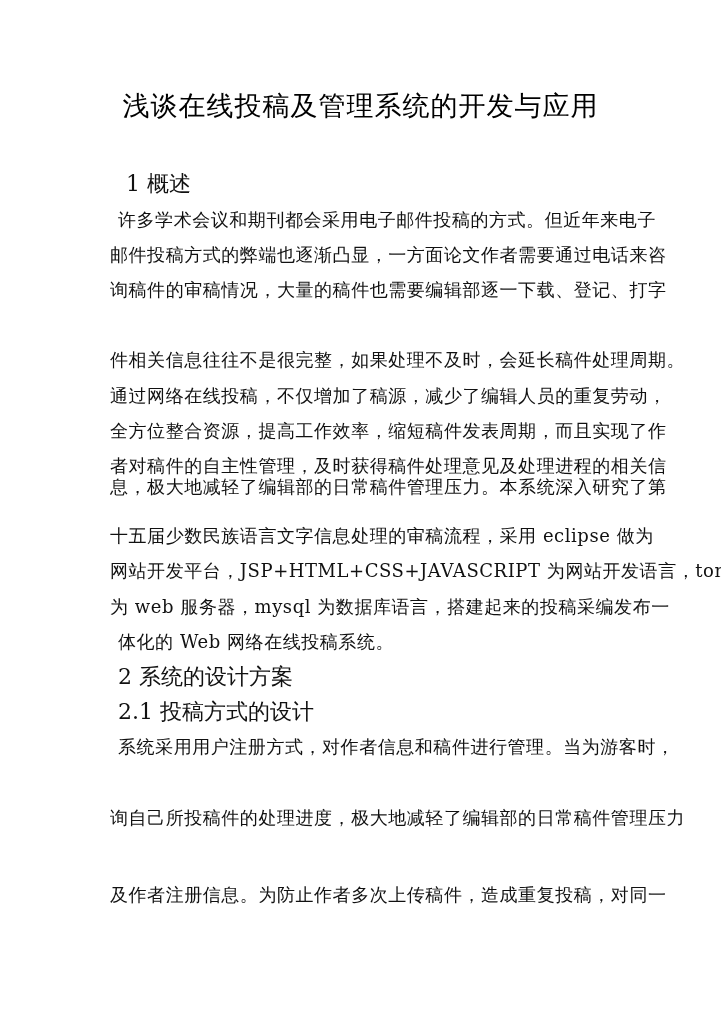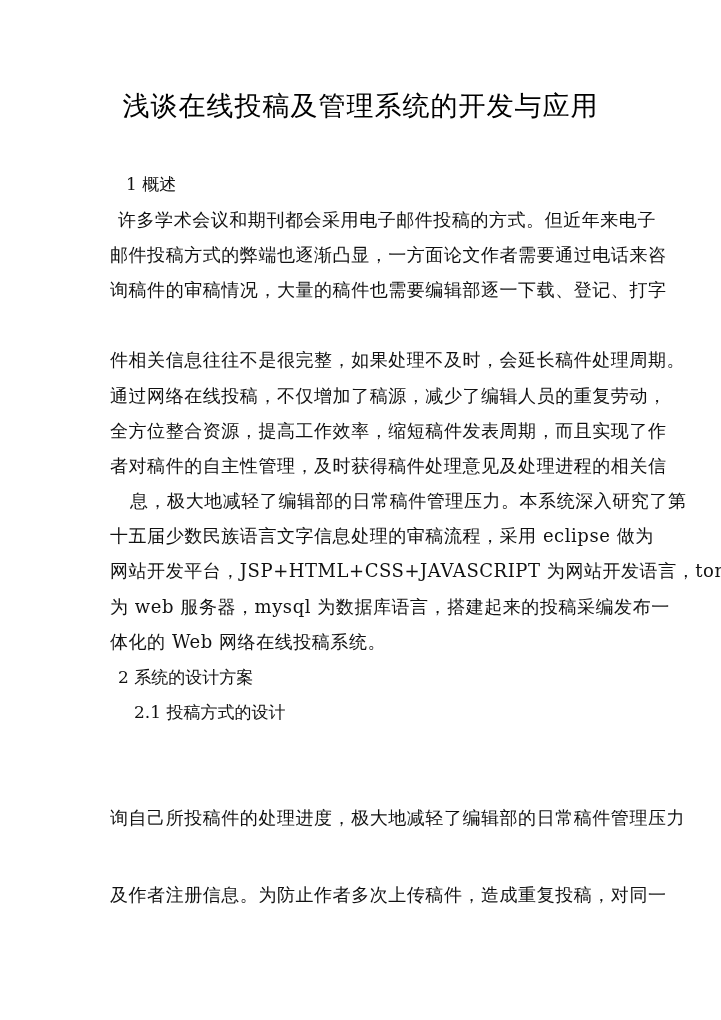--- a/index.html
+++ b/index.html
@@ -39,50 +39,52 @@
       width: 505px;
       font-size: 18px;
       line-height: 24px;
       white-space: nowrap;
       letter-spacing: 0.55px;
       text-align: justify;
       text-align-last: justify;
     }
     .line.nojust {
       text-align-last: left;
+      margin-left: 8px;
     }
     .heading {
       position: absolute;
-      font-size: 17px;
+      font-size: 22px;
       line-height: 24px;
       white-space: nowrap;
     }
   </style>
 </head>
 <body>
 
 <div class="page">
 
   <div class="title">浅谈在线投稿及管理系统的开发与应用</div>
 
   <div class="heading" style="left:126px; top:172px;">1 概述</div>
 
   <div class="line" style="left:118px; width:497px; top:208px;">许多学术会议和期刊都会采用电子邮件投稿的方式。但近年来电子</div>
   <div class="line" style="top:243px;">邮件投稿方式的弊端也逐渐凸显，一方面论文作者需要通过电话来咨</div>
   <div class="line" style="top:278px;">询稿件的审稿情况，大量的稿件也需要编辑部逐一下载、登记、打字</div>
   <div class="line" style="top:348px;">件相关信息往往不是很完整，如果处理不及时，会延长稿件处理周期。</div>
   <div class="line" style="top:384px;">通过网络在线投稿，不仅增加了稿源，减少了编辑人员的重复劳动，</div>
   <div class="line" style="top:419px;">全方位整合资源，提高工作效率，缩短稿件发表周期，而且实现了作</div>
   <div class="line" style="top:454px;">者对稿件的自主性管理，及时获得稿件处理意见及处理进程的相关信</div>
-  <div class="line" style="top:489px;margin-left:20px;">息，极大地减轻了编辑部的日常稿件管理压力。本系统深入研究了第</div>
+  <div class="line" style="top:475px;">息，极大地减轻了编辑部的日常稿件管理压力。本系统深入研究了第</div>
   <div class="line" style="top:524px;">十五届少数民族语言文字信息处理的审稿流程，采用 eclipse 做为</div>
   <div class="line" style="top:559px;">网站开发平台，JSP+HTML+CSS+JAVASCRIPT 为网站开发语言，tomcat</div>
   <div class="line" style="top:595px;">为 web 服务器，mysql 为数据库语言，搭建起来的投稿采编发布一</div>
   <div class="line nojust" style="top:630px;">体化的 Web 网络在线投稿系统。</div>
 
   <div class="heading" style="left:118px; top:665px;">2 系统的设计方案</div>
 
-  <div class="heading" style="left:118px; top:700px;margin-left:16px;">2.1 投稿方式的设计</div>
+  <div class="heading" style="left:118px; top:700px;">2.1 投稿方式的设计</div>
 
+  <div class="line" style="left:118px; width:497px; top:735px;">系统采用用户注册方式，对作者信息和稿件进行管理。当为游客时，</div>
   <div class="line" style="top:806px;">询自己所投稿件的处理进度，极大地减轻了编辑部的日常稿件管理压力</div>
   <div class="line" style="top:884px;font-family:Liberation Mono, monospace;">及作者注册信息。为防止作者多次上传稿件，造成重复投稿，对同一</div>
 
 </div>
 
 </body></html>

